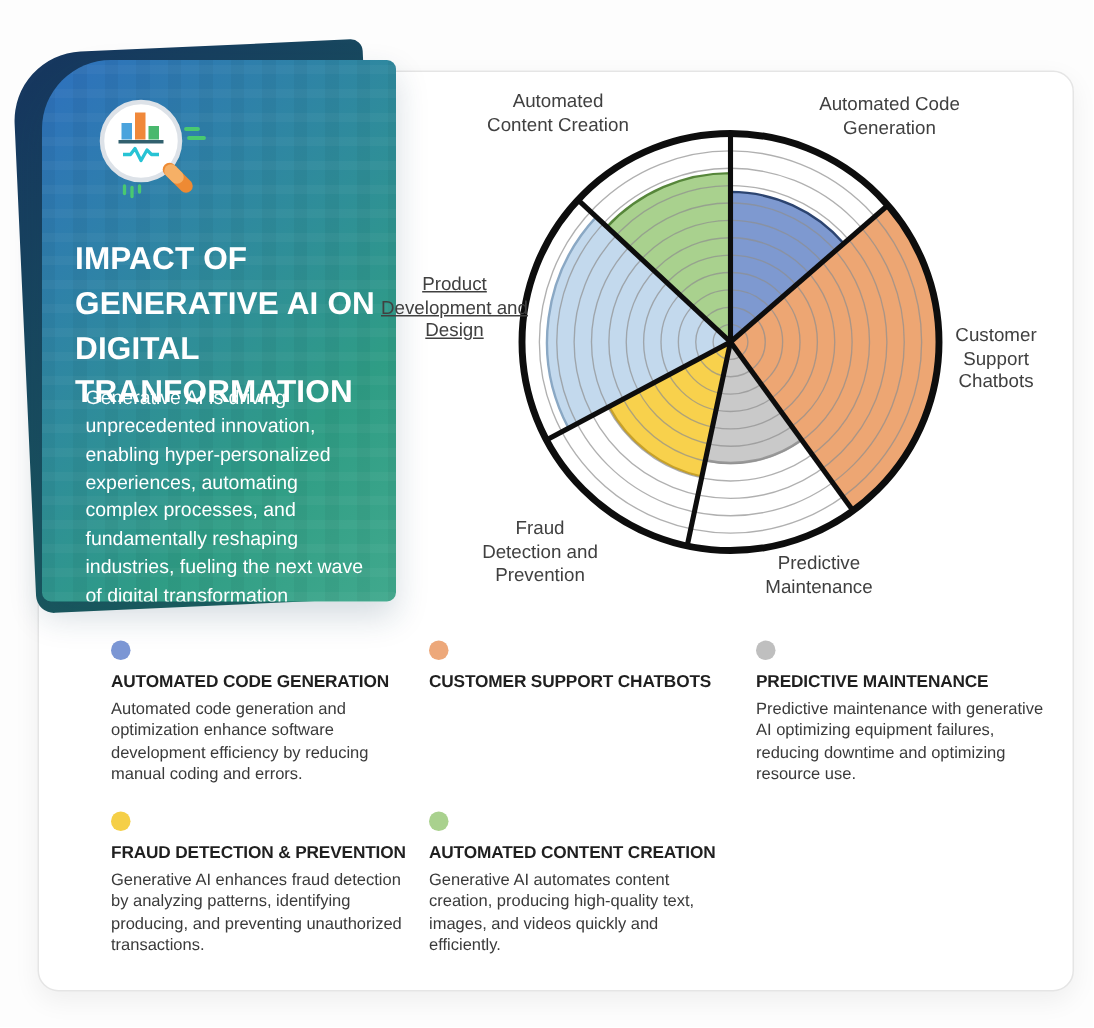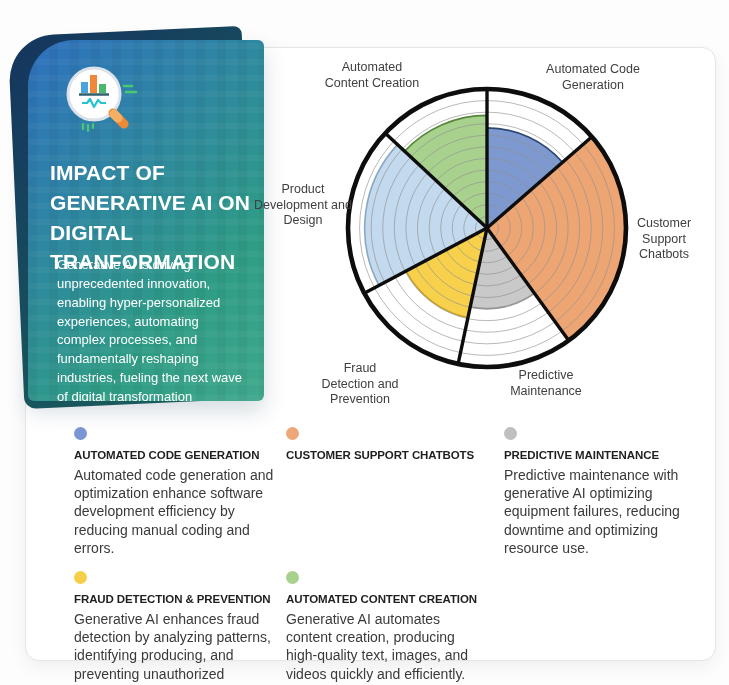--- a/index.html
+++ b/index.html
@@ -34,32 +34,32 @@
 
   
   #polar-chart { position:absolute; left:330px; top:58px; width:320px; height:320px; }
 
   .chart-label { position:absolute; font-size:12.5px; color:#404040;
                  text-align:center; line-height:1.24; }
   .lbl-acc { left:322px; top:60px;  width:100px; }
   .lbl-acg { left:543px; top:62px;  width:100px; }
   .lbl-csc { left:616px; top:216px; width:96px; }
   .lbl-pm  { left:490px; top:368px; width:112px; }
-  .lbl-fdp { left:316px; top:345px; width:88px;margin-top:16px; }
-  .lbl-pdd { left:253px; top:182px; width:100px; }
+  .lbl-fdp { left:316px; top:345px; width:88px; }
+  .lbl-pdd { left:253px; top:182px; width:100px;text-decoration:underline; }
 
   
   .legend { position:absolute; left:74px; top:427px; width:636px;
             display:grid; grid-template-columns:200px 206px 202px;
             column-gap:12px; row-gap:14px; }
   .legend-item { min-height:100px; }
   .legend-dot { width:13px; height:13px; border-radius:50%; background:#ccc; }
   .legend-title { margin-top:9px; font-size:11.5px; font-weight:700; color:#1f1f1f;
                   letter-spacing:-0.1px; white-space:nowrap; }
-  .legend-desc { margin-top:5px; font-size:14px; color:#3a3a3a;
+  .legend-desc { margin-top:5px; font-size:11px; color:#3a3a3a;
                  line-height:1.3; max-width:200px; }
 </style>
 </head>
 <body>
 
 <div class="stage">
 
   <div class="panel"></div>
 
   <div class="card-back"></div>

